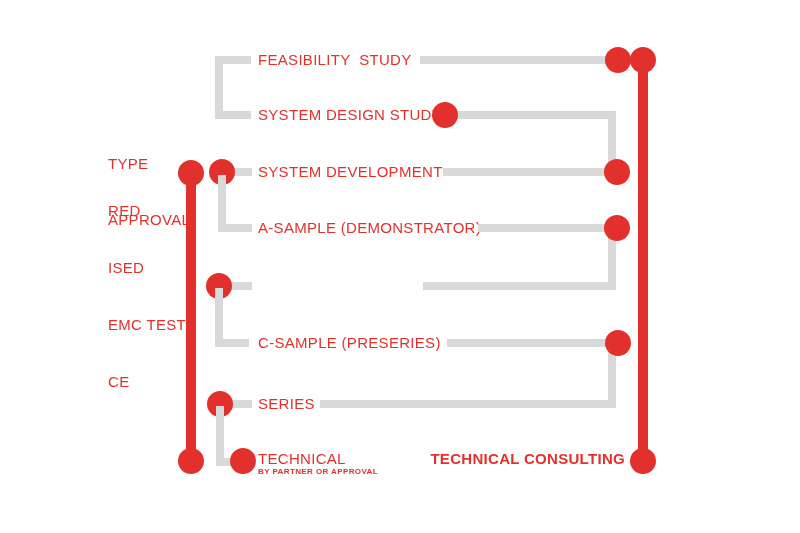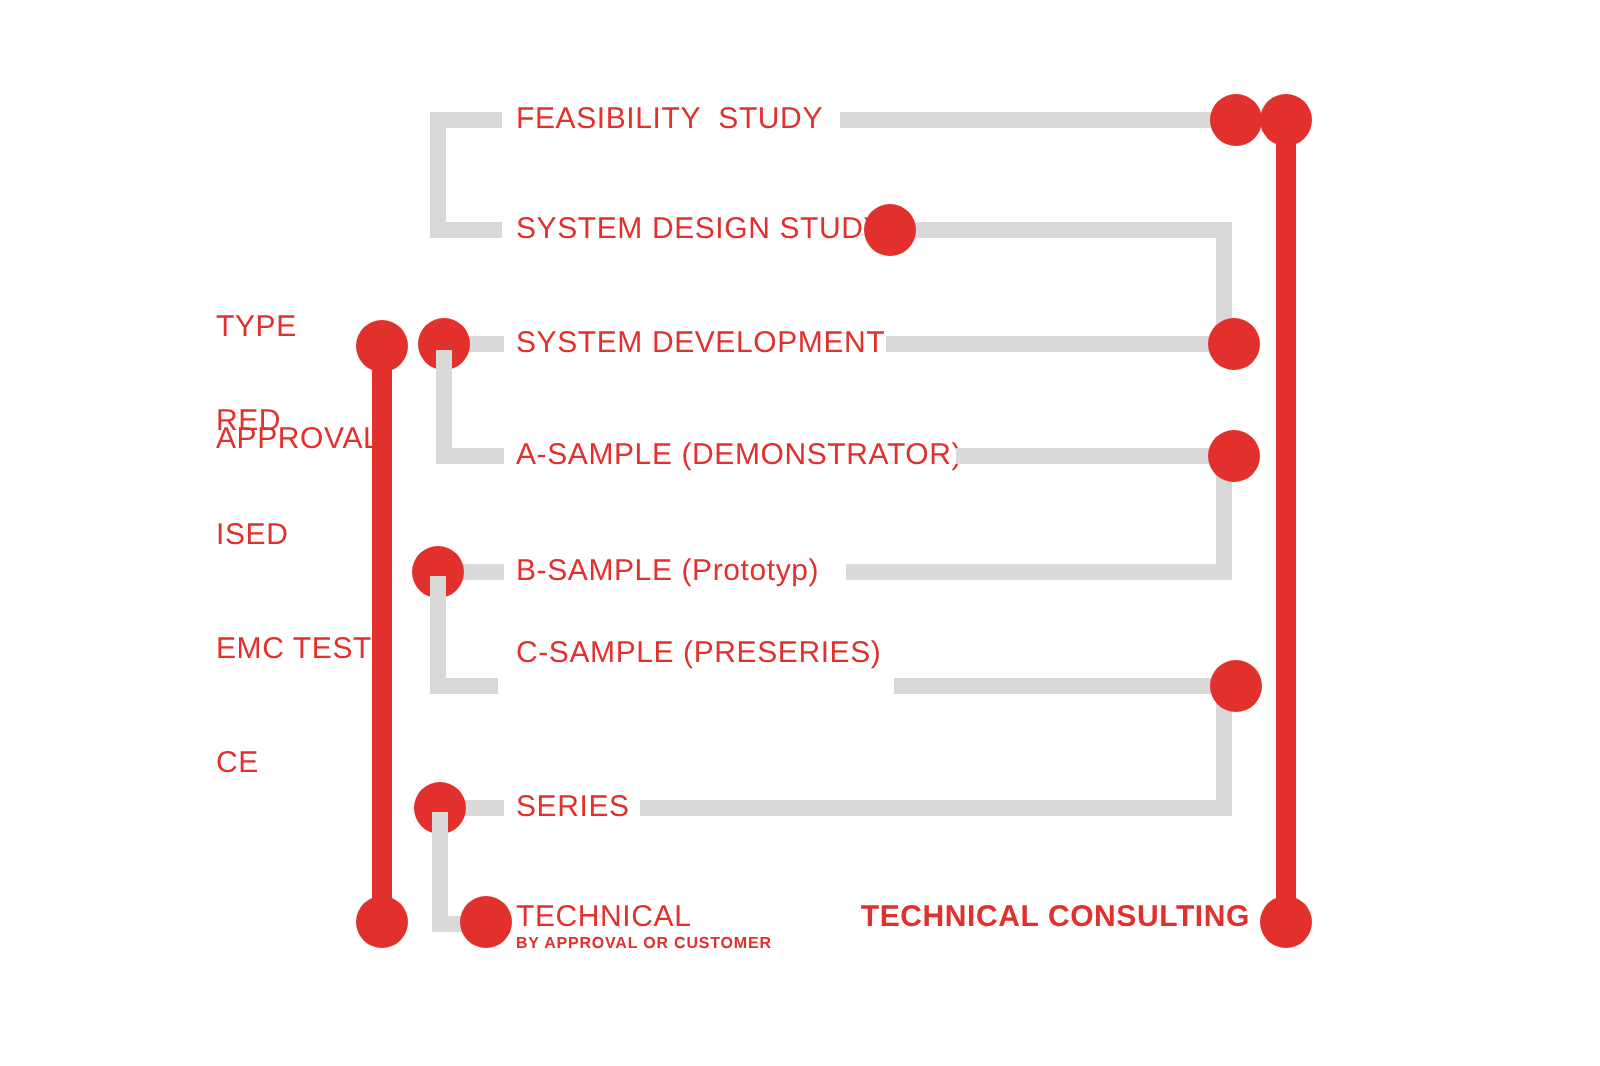--- a/index.html
+++ b/index.html
@@ -90,42 +90,41 @@
   <div class="dot" style="left:604px; top:159px;"></div>
 
   <div class="gl" style="left:218px; top:175px; width:8px; height:57px;"></div>
   <div class="gl" style="left:218px; top:224px; width:34px; height:8px;"></div>
 
   <div class="lbl" style="left:258px; top:219px;">A-SAMPLE (DEMONSTRATOR)</div>
   <div class="gl" style="left:478px; top:224px; width:141px; height:8px;"></div>
   <div class="gl" style="left:608px; top:228px; width:8px; height:62px;"></div>
   <div class="dot" style="left:604px; top:215px;"></div>
 
-  <div class="lbl" style="left:258px; top:277px;">B-SAMPLE (Prototyp)</div>
   <div class="gl" style="left:228px; top:282px; width:24px; height:8px;"></div>
   <div class="gl" style="left:423px; top:282px; width:193px; height:8px;"></div>
   <div class="dot" style="left:206px; top:273px;"></div>
 
   <div class="gl" style="left:215px; top:288px; width:8px; height:59px;"></div>
   <div class="gl" style="left:215px; top:339px; width:34px; height:8px;"></div>
 
-  <div class="lbl" style="left:258px; top:318px;">C-SAMPLE (PRESERIES)</div>
+  <div class="lbl" style="left:258px; top:334px;">C-SAMPLE (PRESERIES)</div>
   <div class="gl" style="left:447px; top:339px; width:172px; height:8px;"></div>
   <div class="gl" style="left:608px; top:343px; width:8px; height:65px;"></div>
   <div class="dot" style="left:605px; top:330px;"></div>
 
   <div class="lbl" style="left:258px; top:395px;">SERIES</div>
   <div class="gl" style="left:229px; top:400px; width:23px; height:8px;"></div>
   <div class="gl" style="left:320px; top:400px; width:296px; height:8px;"></div>
   <div class="dot" style="left:207px; top:391px;"></div>
 
   <div class="gl" style="left:216px; top:406px; width:8px; height:60px;"></div>
   <div class="gl" style="left:216px; top:458px; width:22px; height:8px;"></div>
 
   <div class="lbl" style="left:258px; top:450px;">TECHNICAL</div>
-  <div class="sublbl" style="left:258px; top:467px;">BY APPROVAL OR CUSTOMER</div>
+  <div class="sublbl" style="left:258px; top:467px;">BY PARTNER OR APPROVAL</div>
   <div class="dot" style="left:178px; top:448px;"></div>
   <div class="dot" style="left:230px; top:448px;"></div>
 
   <div class="consult" style="right:175px; top:450px;">TECHNICAL CONSULTING</div>
   <div class="dot" style="left:630px; top:448px;"></div>
 
 </div>
 
 </body></html>

